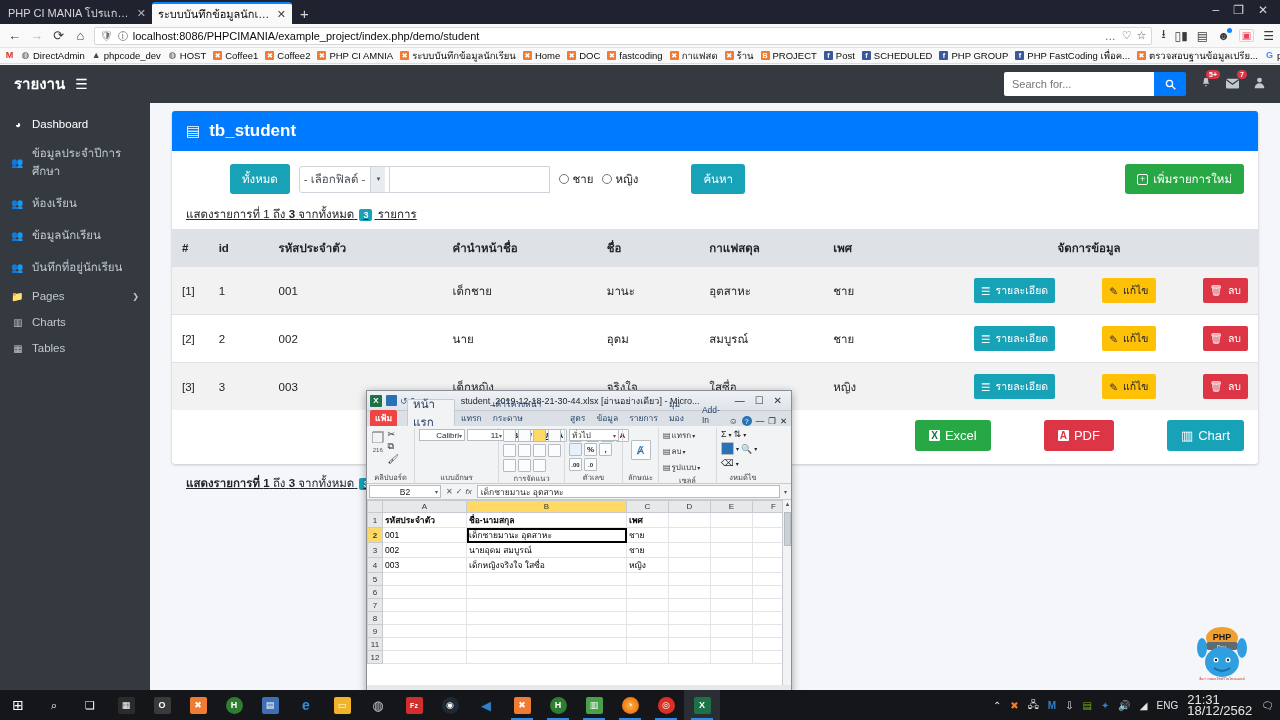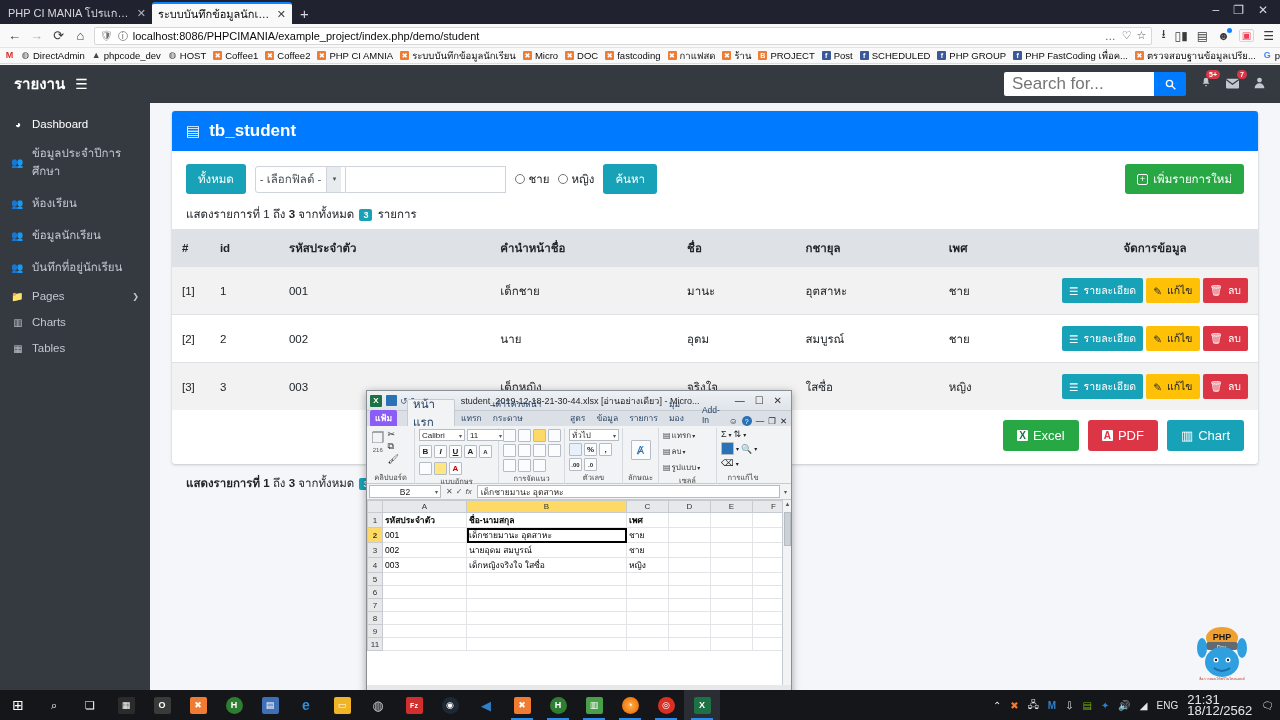--- a/index.html
+++ b/index.html
@@ -50,21 +50,21 @@
   .fav.google { background:none; color:#4285f4; font-size:9px; font-weight:bold; }
 
   
   #page { position:absolute; left:0; top:65px; width:1280px; height:625px; background:#fff; overflow:hidden; }
 
   .topnav { height:38px; background:#343a40; display:flex; align-items:center; padding:0 14px; }
   .brand { color:#fff; font-size:15px; font-weight:bold; margin-right:10px; }
   .hamb { color:#fff; font-size:14px; }
   .topnav-right { margin-left:auto; display:flex; align-items:center; gap:14px; }
   .searchgrp { display:flex; height:24px; }
-  .searchgrp input { width:150px; border:none; padding:0 8px; font-size:17px; color:#555; outline:none;
+  .searchgrp input { width:150px; border:none; padding:0 8px; font-size:11px; color:#555; outline:none;
                      font-family:"Liberation Sans",sans-serif; border-radius:2px 0 0 2px; }
   .searchgrp .sbtn { width:32px; background:#007bff; color:#fff; display:flex; align-items:center;
                      justify-content:center; border-radius:0 2px 2px 0; font-size:11px; }
   .navicon { position:relative; color:#c2c7d0; font-size:13px; }
   .navicon .nbadge { position:absolute; top:-7px; right:-8px; background:#dc3545; color:#fff;
                      border-radius:8px; font-size:7px; padding:1px 3px; line-height:1; font-weight:bold; }
 
   .body-wrap { display:flex; height:587px; }
   .sidebar { width:150px; background:#343a40; flex:none; padding-top:8px; }
   .side-item { display:flex; align-items:center; gap:7px; padding:7px 11px; color:#c2c7d0; font-size:11.5px; }
@@ -78,38 +78,38 @@
   .breadcrumb-bar .sep { color:#6c757d; margin:0 5px; }
   .breadcrumb-bar .cur { color:#007bff; }
 
   .card { margin:8px 22px 0 22px; background:#fff; border-radius:3px; box-shadow:0 0 1px rgba(0,0,0,.12),0 1px 3px rgba(0,0,0,.18); }
   .card-head { background:#007bff; color:#fff; padding:10px 14px; display:flex; align-items:center; gap:9px;
                font-size:17px; font-weight:bold; border-radius:3px 3px 0 0; }
   .card-head .ch-icon { font-size:15px; }
 
   .toolrow { display:flex; align-items:center; padding:13px 14px 9px 14px; gap:0; }
   .btn { border:none; border-radius:3px; color:#fff; font-size:11.5px; padding:6px 12px; display:inline-flex;
-         align-items:center; gap:5px; font-family:"Liberation Sans",sans-serif; white-space:nowrap; }
+         align-items:center; gap:5px; font-family:"Liberation Sans",sans-serif; white-space:nowrap;margin-left:44px; }
   .btn-teal { background:#17a2b8; }
   .btn-green { background:#28a745; }
   .btn-red { background:#dc3545; }
   .btn-yellow { background:#ffc107; color:#212529; }
   .sel { height:27px; border:1px solid #ced4da; border-radius:3px 0 0 3px; font-size:11.5px; color:#495057;
          padding:0 4px; background:#fff; font-family:"Liberation Sans",sans-serif; margin-left:9px;
          display:flex; align-items:center; }
   .sel .caret-box { width:15px; height:25px; background:#e9ecef; border-left:1px solid #ced4da; margin-left:5px;
                     display:flex; align-items:center; justify-content:center; font-size:7px; color:#495057; }
   .txt { height:27px; width:160px; border:1px solid #ced4da; border-left:none; font-size:11.5px; padding:0 6px;
          outline:none; font-family:"Liberation Sans",sans-serif; }
   .radios { display:flex; align-items:center; gap:9px; margin:0 9px; font-size:11.5px; color:#212529; }
   .radios label { display:flex; align-items:center; gap:3px; }
   .radios .rad { width:10px; height:10px; border:1px solid #767676; border-radius:50%; display:inline-block; background:#fff; }
   .add-btn-wrap { margin-left:auto; }
 
-  .count-line { padding:2px 14px 6px 14px; font-size:11.5px; color:#212529; }
+  .count-line { padding:2px 14px 6px 14px; font-size:11.5px; color:#212529;text-decoration:underline; }
   .count-line b { font-weight:bold; }
   .chip { background:#17a2b8; color:#fff; font-size:9px; border-radius:2px; padding:1px 4px; margin:0 2px; font-weight:bold; }
 
   table.grid { width:100%; border-collapse:collapse; font-size:11.5px; }
   table.grid th { background:#dee2e6; color:#212529; text-align:left; padding:9px 10px; font-weight:bold; border-top:1px solid #dee2e6; }
   table.grid td { padding:11px 10px; color:#212529; border-top:1px solid #dee2e6; }
   table.grid tr.alt td { background:#f2f2f2; }
   .act-cell { display:flex; gap:3px; justify-content:flex-start; }
   .act-cell .btn { padding:4px 7px; font-size:10.5px; border-radius:2px; }
 
@@ -127,21 +127,21 @@
               padding:0 3px; gap:4px; border-bottom:1px solid #c6cbd1; }
   .xl-logo { width:12px; height:12px; background:#1e7145; color:#fff; font-size:8px; font-weight:bold;
              display:flex; align-items:center; justify-content:center; border-radius:1px; }
   .qa { display:flex; align-items:center; gap:3px; color:#3a5a78; font-size:9px; }
   .qa .save { width:11px; height:11px; background:#2a72b5; border-radius:1px; }
   .xl-name { flex:1; text-align:center; font-size:9px; color:#1f1f1f; overflow:hidden; white-space:nowrap; }
   .xl-wbtns { display:flex; gap:10px; padding-right:6px; font-size:10px; color:#333; }
 
   .xl-tabs { height:15px; background:#dbe0e6; display:flex; align-items:flex-end; gap:1px; padding-left:3px; font-size:8.5px; }
   .xl-tab { padding:1px 5px; color:#1f3c5f; }
-  .xl-tab.file { background:#8b5cf6; color:#fff; font-weight:bold; border-radius:2px 2px 0 0; }
+  .xl-tab.file { background:#ef4444; color:#fff; font-weight:bold; border-radius:2px 2px 0 0; }
   .xl-tab.sel { background:#f1f3f5; border:1px solid #c6cbd1; border-bottom:none; border-radius:2px 2px 0 0; }
   .xl-tabs .right { margin-left:auto; display:flex; align-items:center; gap:4px; padding-right:4px; }
   .help-circ { width:10px; height:10px; background:#2a72b5; color:#fff; border-radius:50%; font-size:7px;
                display:flex; align-items:center; justify-content:center; }
 
   .xl-ribbon { height:58px; background:#f1f3f5; border-bottom:1px solid #c6cbd1; display:flex; padding:2px 0 0 0; }
   .rgroup { display:flex; flex-direction:column; justify-content:space-between; padding:1px 4px 0 4px;
             border-right:1px solid #d6dade; height:56px; }
   .rgroup .rg-body { display:flex; gap:3px; align-items:flex-start; flex:1; }
   .rgroup .rg-label { text-align:center; font-size:7.5px; color:#444; padding-bottom:1px; }
@@ -265,21 +265,21 @@
     <div class="bm">
         <span class="fav orange">✖</span>
         <span>PHP CI AMNIA</span>
       </div>
     <div class="bm">
         <span class="fav orange">✖</span>
         <span>ระบบบันทึกข้อมูลนักเรียน</span>
       </div>
     <div class="bm">
         <span class="fav orange">✖</span>
-        <span>Micro</span>
+        <span>Home</span>
       </div>
     <div class="bm">
         <span class="fav orange">✖</span>
         <span>DOC</span>
       </div>
     <div class="bm">
         <span class="fav orange">✖</span>
         <span>fastcoding</span>
       </div>
     <div class="bm">
@@ -442,21 +442,21 @@
           </div>
 
           <table class="grid">
             <thead>
               <tr>
                 <th style="width:38px">#</th>
                 <th style="width:70px">id</th>
                 <th style="width:215px">รหัสประจำตัว</th>
                 <th style="width:190px">คำนำหน้าชื่อ</th>
                 <th style="width:120px">ชื่อ</th>
-                <th style="width:145px">กชายุล</th>
+                <th style="width:145px">กาแฟสดุล</th>
                 <th style="width:115px">เพศ</th>
                 <th style="text-align:center">จัดการข้อมูล</th>
               </tr>
             </thead>
             <tbody>
               <tr class="alt">
                 <td>[1]</td>
                 <td>1</td>
                 <td>001</td>
                 <td>เด็กชาย</td>
@@ -631,21 +631,21 @@
           <div class="col">
             <span>✂</span>
             <span>⧉</span>
             <span>🖌</span>
           </div>
         </div>
         <div class="rg-label">คลิปบอร์ด</div>
       </div>
 
       <div class="rgroup" style="width:84px">
-        <div class="rg-body" style="flex-direction:column;gap:4px;">
+        <div class="rg-body" style="flex-direction:row;gap:4px;text-align:right;">
           <div class="row">
             <span class="combo" style="width:46px">
                 <span class="cv">Calibri</span>
                 <span class="cc">▾</span>
               </span>
             <span class="combo" style="width:26px">
                 <span class="cv">11</span>
                 <span class="cc">▾</span>
               </span>
           </div>
@@ -735,21 +735,21 @@
               <span class="ibox" style="background:#2a72b5"></span>
               <span style="font-size:6px">▾</span>
               <span>🔍</span>
               <span style="font-size:6px">▾</span>
             </div>
           <div class="row">
               <span>⌫</span>
               <span style="font-size:6px">▾</span>
             </div>
         </div>
-        <div class="rg-label">การแก้ไข</div>
+        <div class="rg-label">งหมด้ไข</div>
       </div>
     </div>
 
     <div class="formula-bar">
       <span class="namebox">
         <span>B2</span>
         <span class="nc">▾</span>
       </span>
       <span class="fx-btns">
         <span>✕</span>
@@ -851,20 +851,29 @@
               <td class="rowh">9</td>
               <td class="cell"></td>
               <td class="cell"></td>
               <td class="cell"></td>
               <td class="cell"></td>
               <td class="cell"></td>
               <td class="cell"></td>
             </tr>
         <tr>
               <td class="rowh">11</td>
+              <td class="cell"></td>
+              <td class="cell"></td>
+              <td class="cell"></td>
+              <td class="cell"></td>
+              <td class="cell"></td>
+              <td class="cell"></td>
+            </tr>
+        <tr>
+              <td class="rowh">12</td>
               <td class="cell"></td>
               <td class="cell"></td>
               <td class="cell"></td>
               <td class="cell"></td>
               <td class="cell"></td>
               <td class="cell"></td>
             </tr>
       </tbody>
         </table>
       <div class="vscroll">

